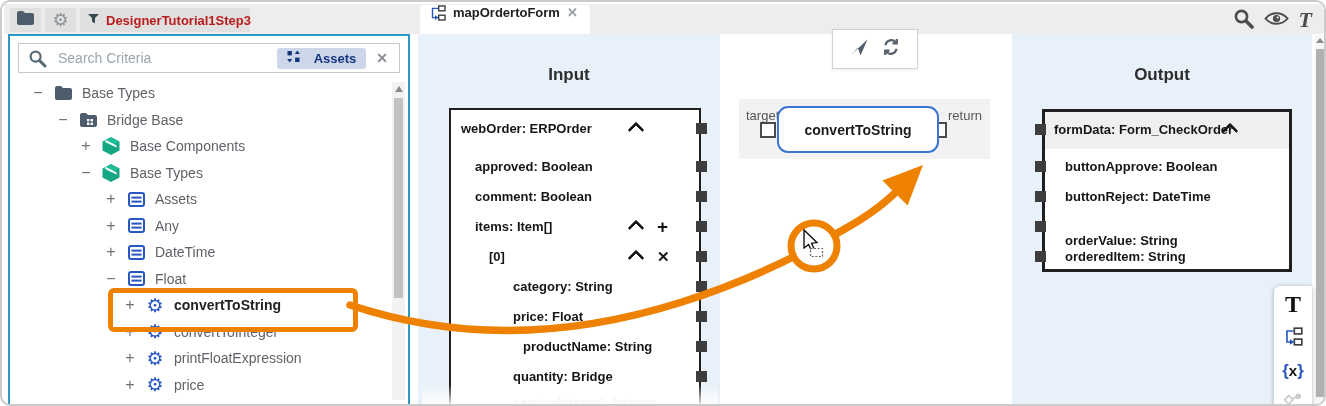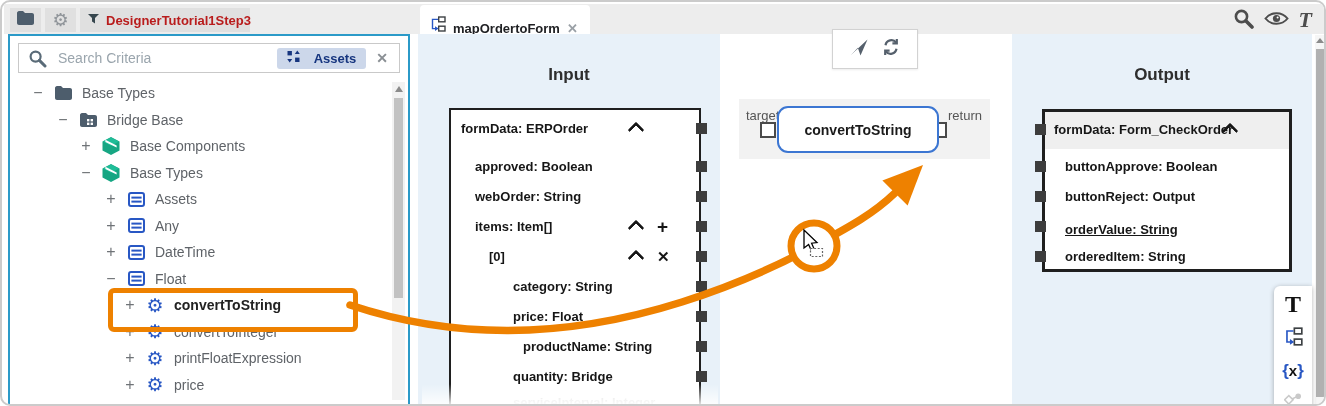--- a/index.html
+++ b/index.html
@@ -2,21 +2,21 @@
 <html><head>
 <meta charset="utf-8">
 <style>
   html,body{margin:0;padding:0;background:#fff;}
   body{width:1326px;height:406px;font-family:"Liberation Sans",sans-serif;position:relative;}
   .frame{position:absolute;inset:0;border:2px solid #cbcbcb;border-radius:10px;background:#fff;overflow:hidden;}
   
   .topstrip{position:absolute;left:2px;top:2px;width:1322px;height:30px;background:#ededed;}
   .tb-btn{position:absolute;top:4px;height:24px;width:31px;background:#e0e0e0;display:flex;align-items:center;justify-content:center;}
   .proj-tab{position:absolute;left:76px;top:4px;height:24px;width:170px;background:#e0e0e0;display:flex;align-items:center;gap:6px;padding-left:8px;box-sizing:border-box;font-size:13px;color:#b91c1c;font-weight:bold;}
-  .doc-tab{position:absolute;left:416px;top:1px;height:31px;width:170px;background:#ffffff;border-radius:4px 4px 0 0;display:flex;align-items:flex-end;gap:7px;padding-left:10px;box-sizing:border-box;}
+  .doc-tab{position:absolute;left:416px;top:1px;height:31px;width:170px;background:#ffffff;border-radius:4px 4px 0 0;display:flex;align-items:flex-start;gap:7px;padding-left:10px;box-sizing:border-box;}
   .doc-tab .lbl{font-size:13px;font-weight:bold;color:#202124;}
   .doc-tab .close{position:absolute;right:12px;color:#9aa0a6;font-size:13px;font-weight:bold;cursor:default;}
   .top-right{position:absolute;right:14px;top:2px;height:28px;display:flex;align-items:center;gap:10px;}
   .ital-t{font-family:"Liberation Serif",serif;font-style:italic;font-weight:bold;font-size:22px;color:#4d4d4d;line-height:1;}
   
   .sidebar{position:absolute;left:6px;top:32px;width:402px;height:372px;border:2px solid #2b9ac8;background:#fff;box-sizing:border-box;overflow:hidden;}
   .searchrow{position:absolute;left:8px;top:7px;right:8px;height:28px;border:1px solid #c9c9c9;display:flex;align-items:center;background:#fff;}
   .searchrow input{flex:1;border:none;outline:none;font-size:14px;color:#444;font-family:"Liberation Sans",sans-serif;background:transparent;min-width:0;}
   .searchrow input::placeholder{color:#9aa5ad;}
   .assets-btn{height:21px;background:#ccd7ea;border-radius:3px;display:flex;align-items:center;gap:14px;padding:0 10px;font-size:13px;font-weight:bold;color:#16357f;margin-right:10px;}
@@ -285,23 +285,23 @@
       <svg width="20" height="20" viewBox="0 0 20 20" fill="none" stroke="#55606c" stroke-width="2.2">
         <path d="M4.5 8.2 A6 6 0 0 1 15.2 5.6"></path>
           <path d="M15.8 2 V6.4 H11.4"></path>
         <path d="M15.5 11.8 A6 6 0 0 1 4.8 14.4"></path>
           <path d="M4.2 18 V13.6 H8.6"></path>
       </svg>
     </span>
   </div>
 
   <div class="inbox"></div>
-  <span class="flabel" style="left:459px;top:119px;">formData: ERPOrder</span>
+  <span class="flabel" style="left:459px;top:119px;">webOrder: ERPOrder</span>
   <span class="flabel" style="left:473px;top:157px;">approved: Boolean</span>
-  <span class="flabel" style="left:473px;top:187px;">webOrder: String</span>
+  <span class="flabel" style="left:473px;top:187px;">comment: Boolean</span>
   <span class="flabel" style="left:473px;top:217px;">items: Item[]</span>
   <span class="flabel" style="left:487px;top:247px;">[0]</span>
   <span class="flabel" style="left:511px;top:277px;">category: String</span>
   <span class="flabel" style="left:511px;top:307px;">price: Float</span>
   <span class="flabel" style="left:521px;top:337px;">productName: String</span>
   <span class="flabel" style="left:511px;top:367px;">quantity: Bridge</span>
   <span class="flabel ilbl-faded" style="left:511px;top:393px;">serviceInterval: Integer</span>
 
   <span class="chev" style="left:628px;top:122px;"></span>
   <span class="chev" style="left:628px;top:220px;"></span>
@@ -326,22 +326,22 @@
   <span class="port" style="left:929px;top:120px;"></span>
   <div class="fblock">
     <span>convertToString</span>
   </div>
 
   <div class="outbox"></div>
   <div class="outhdr"></div>
   <span class="flabel" style="left:1052px;top:120px;">formData: Form_CheckOrder</span>
   <span class="chev" style="left:1222px;top:123px;"></span>
   <span class="flabel" style="left:1063px;top:157px;">buttonApprove: Boolean</span>
-  <span class="flabel" style="left:1063px;top:187px;">buttonReject: Output</span>
-  <span class="flabel" style="left:1063px;top:220px;text-decoration:underline;">orderValue: String</span>
+  <span class="flabel" style="left:1063px;top:187px;">buttonReject: DateTime</span>
+  <span class="flabel" style="left:1063px;top:231px;">orderValue: String</span>
   <span class="flabel" style="left:1063px;top:247px;">orderedItem: String</span>
   <span class="conn" style="left:1033px;top:122px;"></span>
   <span class="conn" style="left:1033px;top:159px;"></span>
   <span class="conn" style="left:1033px;top:189px;"></span>
   <span class="conn" style="left:1033px;top:219px;"></span>
   <span class="conn" style="left:1033px;top:249px;"></span>
 
   <div class="palette">
     <span class="pal-t">T</span>
     <span>

